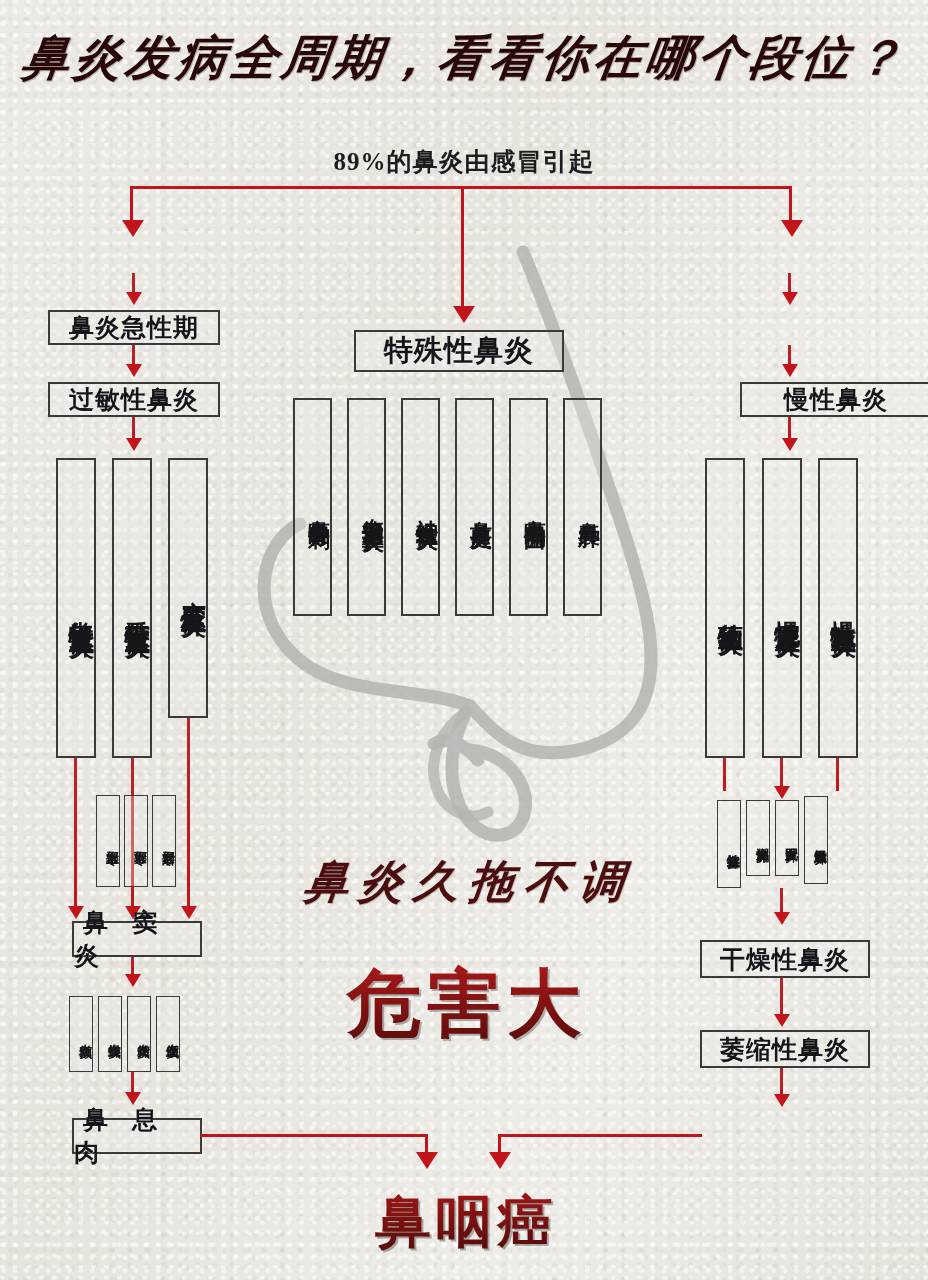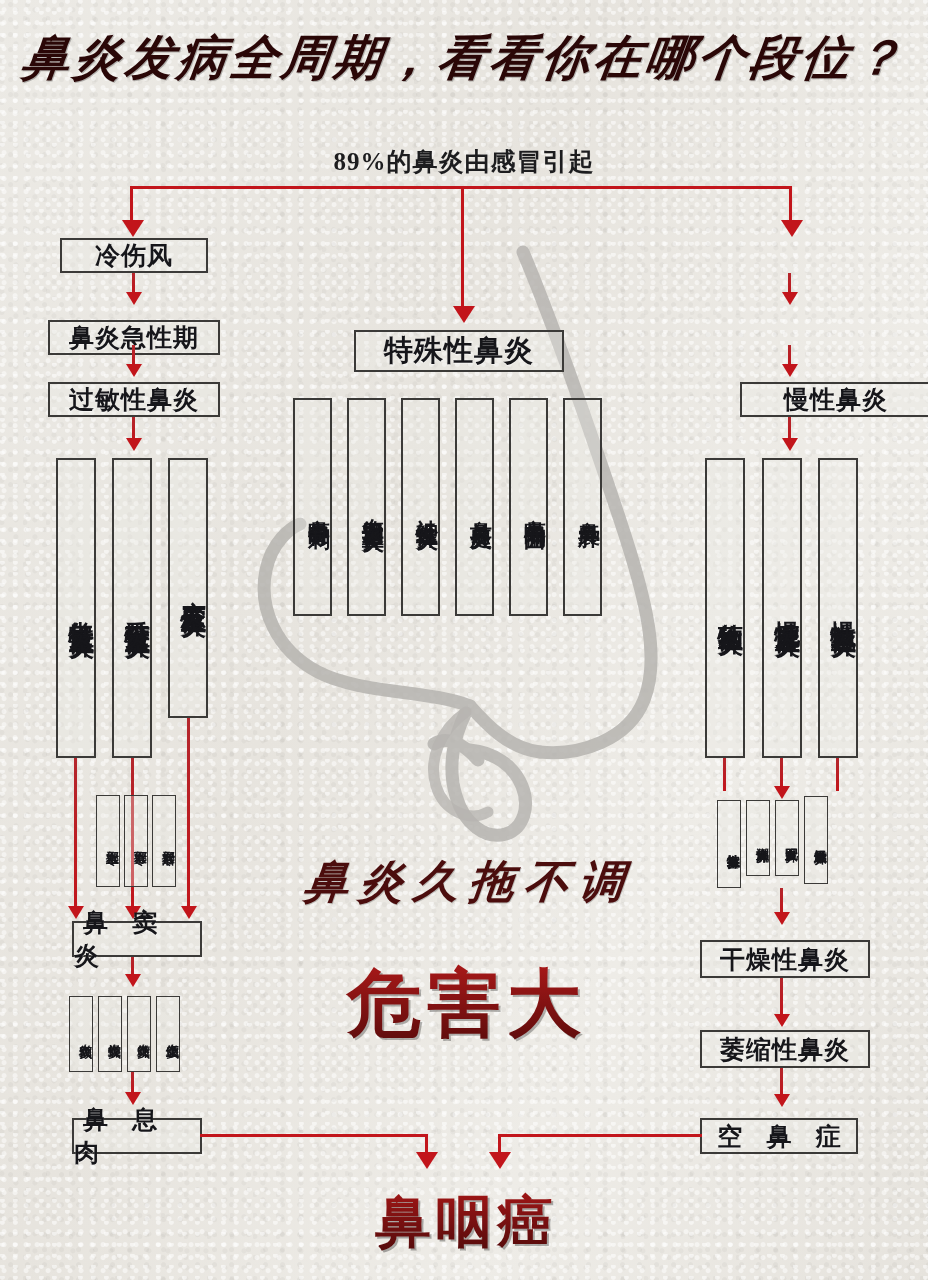--- a/index.html
+++ b/index.html
@@ -136,25 +136,24 @@
   <div id="subtitle">89%的鼻炎由感冒引起</div>
 
   <div class="hline" style="left:130px;top:186px;width:662px;"></div>
   <div class="vline" style="left:130px;top:186px;height:38px;"></div>
   <div class="arw" style="left:122px;top:220px;"></div>
   <div class="vline" style="left:461px;top:186px;height:124px;"></div>
   <div class="arw" style="left:453px;top:306px;"></div>
   <div class="vline" style="left:789px;top:186px;height:38px;"></div>
   <div class="arw" style="left:781px;top:220px;"></div>
 
-  <div class="box h" style="left:60px;top:238px;width:148px;height:35px;">冷伤风</div>
   <div class="vline thin" style="left:132px;top:273px;height:24px;"></div>
   <div class="arw sm" style="left:126px;top:292px;"></div>
 
-  <div class="box h" style="left:48px;top:320px;width:172px;height:35px;">鼻炎急性期</div>
+  <div class="box h" style="left:48px;top:310px;width:172px;height:35px;">鼻炎急性期</div>
   <div class="vline thin" style="left:132px;top:345px;height:24px;"></div>
   <div class="arw sm" style="left:126px;top:364px;"></div>
 
   <div class="box h" style="left:48px;top:382px;width:172px;height:35px;">过敏性鼻炎</div>
   <div class="vline thin" style="left:132px;top:417px;height:26px;"></div>
   <div class="arw sm" style="left:126px;top:438px;"></div>
 
   <div class="box v" style="left:56px;top:458px;width:40px;height:300px;">常年性过敏性鼻炎</div>
   <div class="box v" style="left:112px;top:458px;width:40px;height:300px;">季节性过敏性鼻炎</div>
   <div class="box v" style="left:168px;top:458px;width:40px;height:260px;">变态反应性鼻炎</div>
@@ -222,21 +221,20 @@
   <div class="arw sm" style="left:774px;top:912px;"></div>
 
   <div class="box h" style="left:700px;top:940px;width:170px;height:38px;">干燥性鼻炎</div>
   <div class="vline thin" style="left:780px;top:978px;height:42px;"></div>
   <div class="arw sm" style="left:774px;top:1014px;"></div>
 
   <div class="box h" style="left:700px;top:1030px;width:170px;height:38px;">萎缩性鼻炎</div>
   <div class="vline thin" style="left:780px;top:1068px;height:32px;"></div>
   <div class="arw sm" style="left:774px;top:1094px;"></div>
 
-  <div class="box h sp" style="left:700px;top:1118px;width:158px;height:36px;">空 鼻 症</div>
 
   <div class="hline" style="left:200px;top:1134px;width:228px;"></div>
   <div class="vline" style="left:425px;top:1134px;height:22px;"></div>
   <div class="arw" style="left:416px;top:1152px;"></div>
 
   <div class="hline" style="left:498px;top:1134px;width:204px;"></div>
   <div class="vline" style="left:498px;top:1134px;height:22px;"></div>
   <div class="arw" style="left:489px;top:1152px;"></div>
 
   <div id="mid1">鼻炎久拖不调</div>

